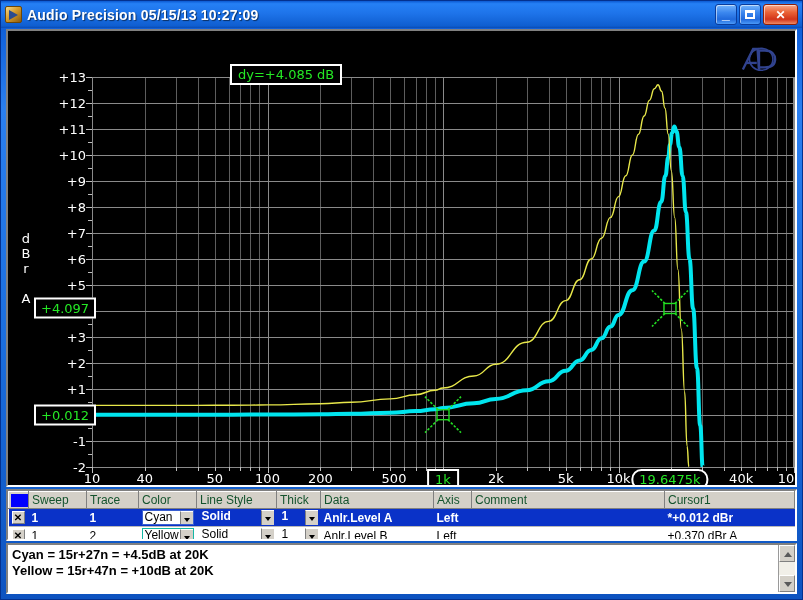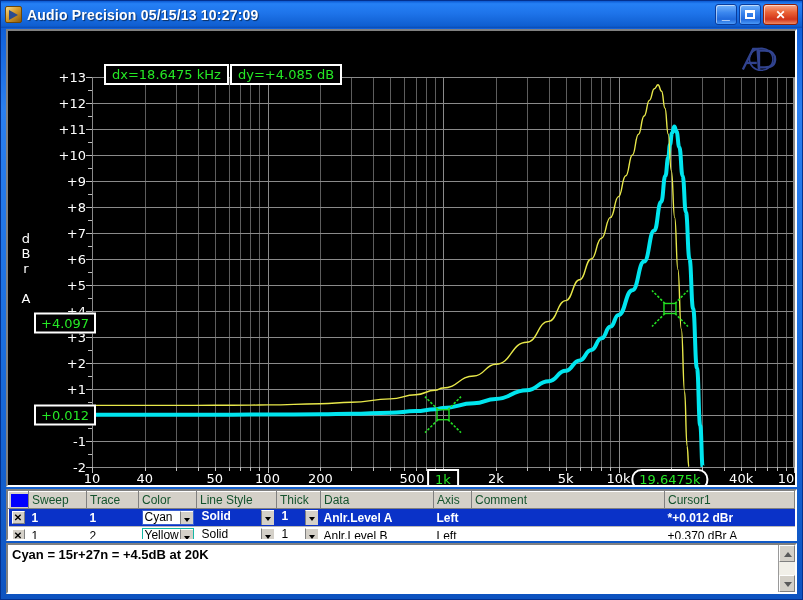--- a/index.html
+++ b/index.html
@@ -480,21 +480,21 @@
           <div class="xtick minor" style="left: 768.992px;"></div>
           <div class="xtick minor" style="left: 777.97px;"></div>
           <div class="xtick" style="left: 786px;"></div>
         </div>
       <div class="xlabels" id="xlabels">
           <div class="xlab" style="left: 84px;">10</div>
           <div class="xlab" style="left: 136.831px;">40</div>
           <div class="xlab" style="left: 206.669px;">50</div>
           <div class="xlab" style="left: 259.5px;">100</div>
           <div class="xlab" style="left: 312.331px;">200</div>
-          <div class="xlab" style="left: 404px;">500</div>
+          <div class="xlab" style="left: 386px;">500</div>
           <div class="xlab" style="left: 435px;">1k</div>
           <div class="xlab" style="left: 487.831px;">2k</div>
           <div class="xlab" style="left: 557.669px;">5k</div>
           <div class="xlab" style="left: 610.5px;">10k</div>
           <div class="xlab" style="left: 733.169px;">40k</div>
           <div class="xlab" style="left: 786px;">100k</div>
         </div>
 
       <div class="yaxis-unit">d<br>B<br>r<br><br>A</div>
 
@@ -515,24 +515,23 @@
           </g>
           <g>
             <line x1="656.9754307016676" y1="272.47799999999995" x2="643.9754307016676" y2="259.47799999999995" stroke="#22dd22" stroke-width="1.6" stroke-dasharray="2.5,1.6"></line>
             <line x1="666.9754307016676" y1="282.47799999999995" x2="679.9754307016676" y2="295.47799999999995" stroke="#22dd22" stroke-width="1.6" stroke-dasharray="2.5,1.6"></line>
             <line x1="656.9754307016676" y1="282.47799999999995" x2="643.9754307016676" y2="295.47799999999995" stroke="#22dd22" stroke-width="1.6" stroke-dasharray="2.5,1.6"></line>
             <line x1="666.9754307016676" y1="272.47799999999995" x2="679.9754307016676" y2="259.47799999999995" stroke="#22dd22" stroke-width="1.6" stroke-dasharray="2.5,1.6"></line>
             <rect x="655.9754307016676" y="272.47799999999995" width="12" height="10" fill="none" stroke="#22dd22" stroke-width="1.4"></rect>
           </g>
         </svg>
 
-      <div class="readout delta" id="dx-box" style="left:96px">dx=18.6475 kHz</div>
       <div class="readout delta" id="dy-box" style="left:222px">dy=+4.085  dB</div>
 
-      <div class="ycursor-box" id="ybox2" style="top: 292px; text-align: right;">+4.097</div>
+      <div class="ycursor-box" id="ybox2" style="top: 277px; text-align: right;">+4.097</div>
       <div class="ycursor-box" id="ybox1" style="top: 383.688px;">+0.012</div>
       <div class="xcursor-box" id="xbox1" style="left: 435px;">1k</div>
       <div class="xcursor-box" id="xbox2" style="left: 661.975px; border-radius: 10px;">19.6475k</div>
     </div>
   </div>
 
   <div class="table-wrap">
     <table class="traces">
       <colgroup>
         <col style="width:20px">
@@ -625,20 +624,21 @@
             <td>+0.370   dBr A</td>
             <td>+9</td>
           </tr>
         </tbody>
     </table>
   </div>
 
   <div class="notes-wrap">
     <div class="notes-text">
       <div>Cyan = 15r+27n = +4.5dB at 20K</div>
+      <div>Yellow = 15r+47n = +10dB at 20K</div>
     </div>
     <div class="vscroll">
       <div class="sbtn up"></div>
       <div class="strack"></div>
       <div class="sbtn dn"></div>
     </div>
   </div>
 
 </div>
 

